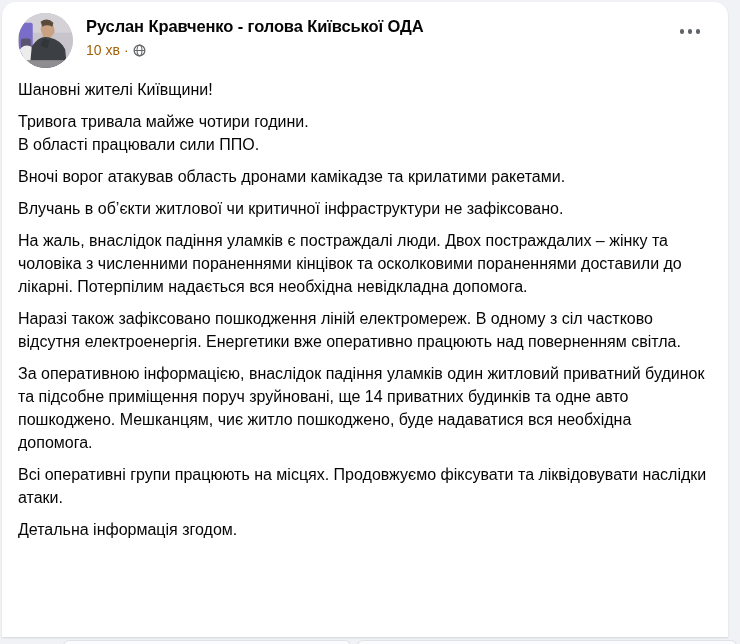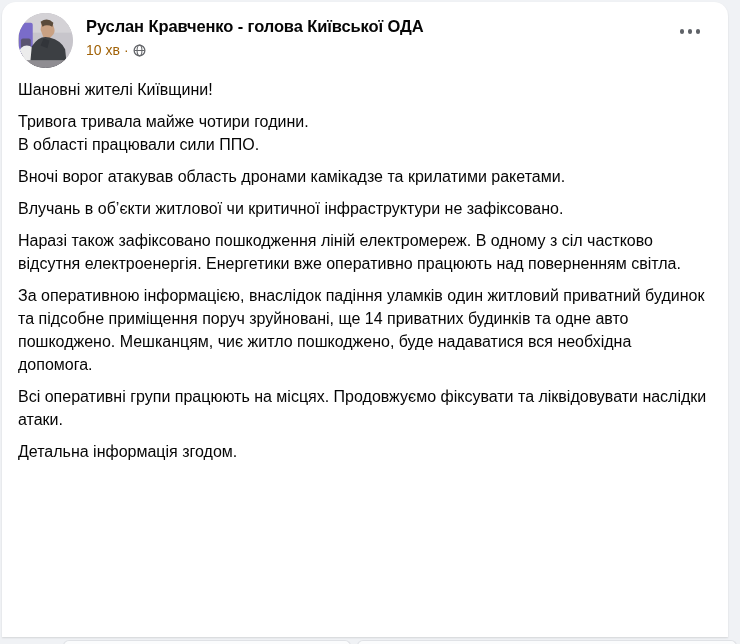--- a/index.html
+++ b/index.html
@@ -124,20 +124,21 @@
         </span>
       </div>
     </div>
 
     <div class="post-body">
         <p>Шановні жителі Київщини!</p>
         <p>Тривога тривала майже чотири години.
 В області працювали сили ППО.</p>
         <p>Вночі ворог атакував область дронами камікадзе та крилатими ракетами.</p>
         <p>Влучань в об’єкти житлової чи критичної інфраструктури не зафіксовано.</p>
+        <p>На жаль, внаслідок падіння уламків є постраждалі люди. Двох постраждалих – жінку та чоловіка з численними пораненнями кінцівок та осколковими пораненнями доставили до лікарні. Потерпілим надається вся необхідна невідкладна допомога.</p>
         <p>Наразі також зафіксовано пошкодження ліній електромереж. В одному з сіл частково відсутня електроенергія. Енергетики вже оперативно працюють над поверненням світла.</p>
         <p>За оперативною інформацією, внаслідок падіння уламків один житловий приватний будинок та підсобне приміщення поруч зруйновані, ще 14 приватних будинків та одне авто пошкоджено. Мешканцям, чиє житло пошкоджено, буде надаватися вся необхідна допомога.</p>
         <p>Всі оперативні групи працюють на місцях. Продовжуємо фіксувати та ліквідовувати наслідки атаки.</p>
         <p>Детальна інформація згодом.</p>
       </div>
 
   </div>
 
   <div class="below">
     <div class="nxt left"></div>

